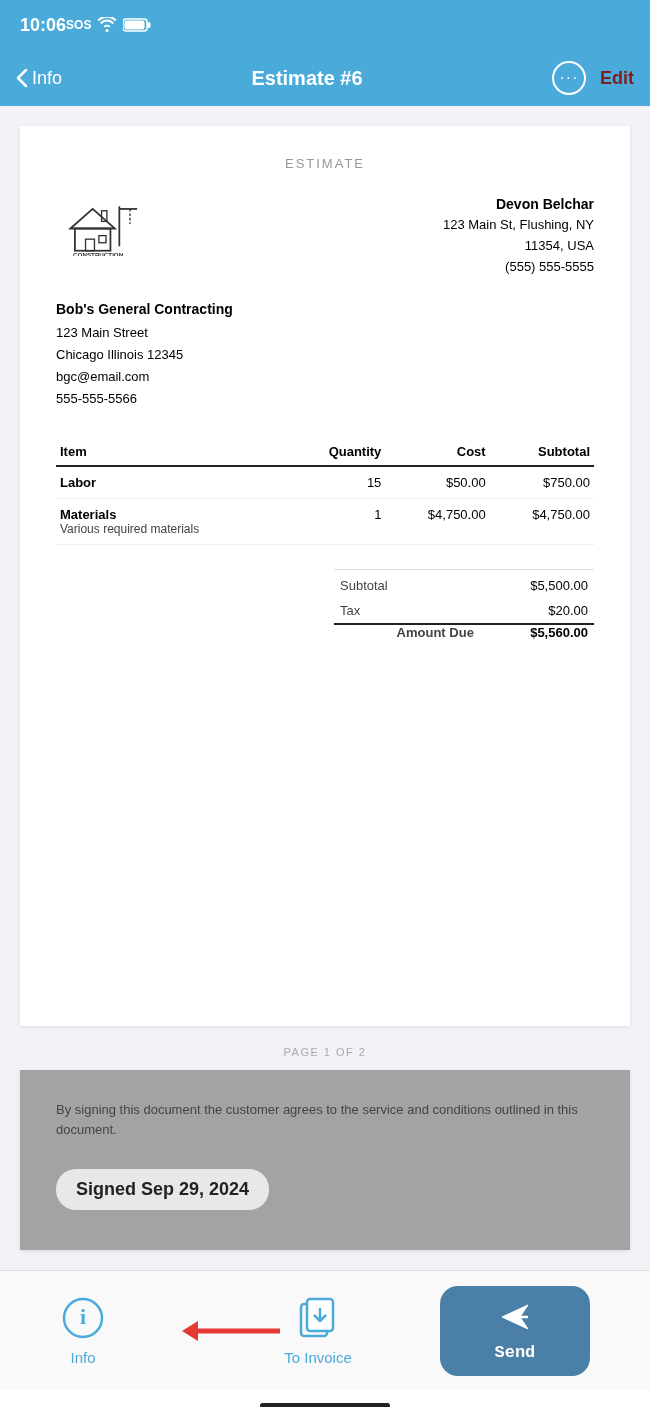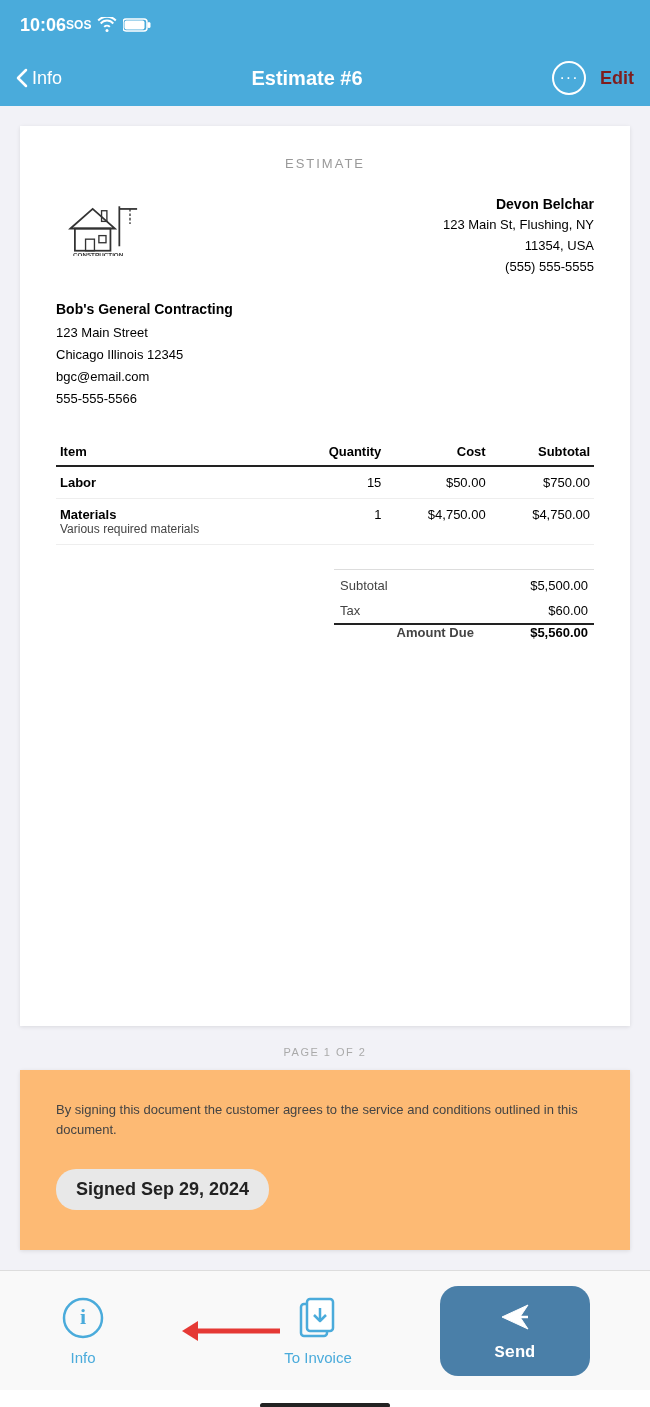--- a/index.html
+++ b/index.html
@@ -213,21 +213,21 @@
     .page-indicator {
       text-align: center;
       color: #aaa;
       font-size: 11px;
       letter-spacing: 1.5px;
       padding: 20px 0 10px;
     }
 
     
     .doc-page2 {
-      background: #fdba74;
+      background: #a3a3a3;
       margin: 0 auto;
       width: 610px;
       padding: 30px 36px 40px;
       box-shadow: 0 1px 4px rgba(0,0,0,0.1);
       margin-top: 2px;
     }
 
     .terms-text {
       font-size: 13px;
       color: #444;
@@ -439,21 +439,21 @@
 
     <div class="totals-section">
       <table class="totals-table">
         <tbody>
             <tr class="subtotal-row">
           <td>Subtotal</td>
           <td>$5,500.00</td>
         </tr>
         <tr>
           <td>Tax</td>
-          <td>$60.00</td>
+          <td>$20.00</td>
         </tr>
         <tr class="amount-due">
           <td>Amount Due</td>
           <td>$5,560.00</td>
         </tr>
       </tbody>
         </table>
     </div>
 
   </div>

